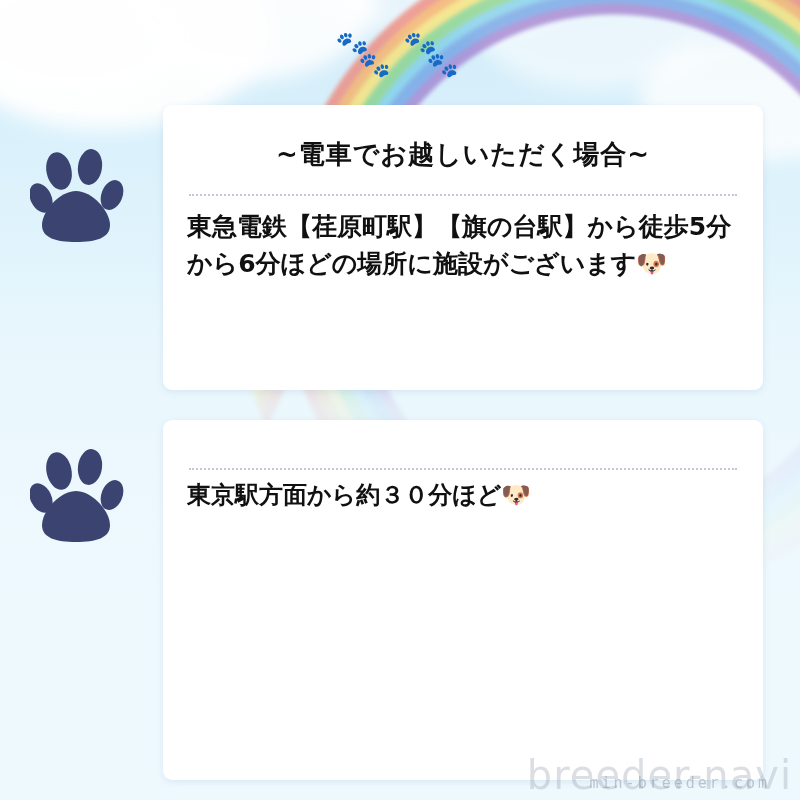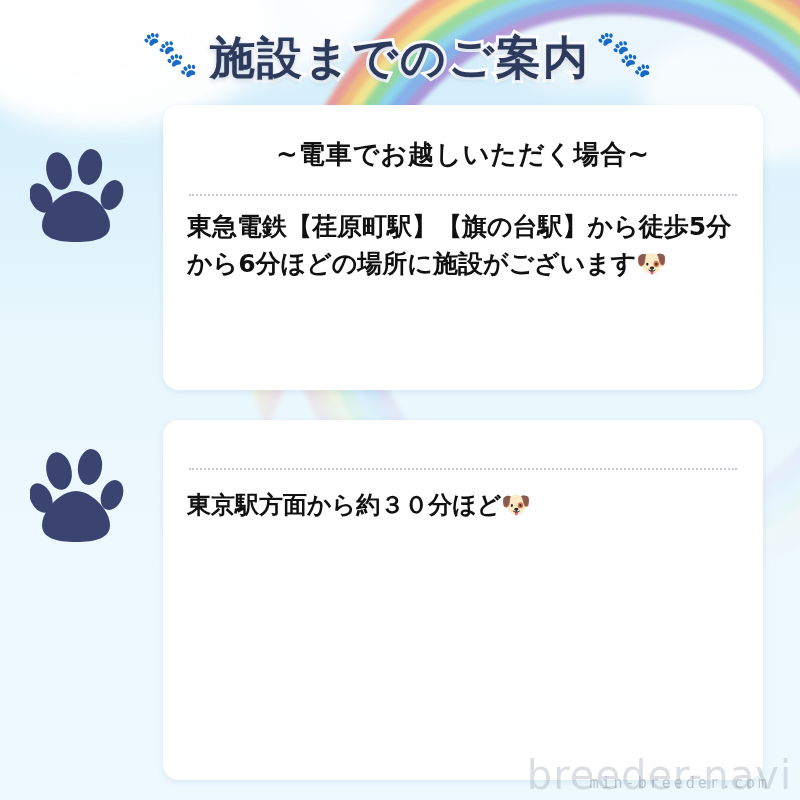--- a/index.html
+++ b/index.html
@@ -144,21 +144,21 @@
   .side-paw.train { left: 30px; top: 143px; }
   .side-paw.car   { left: 30px; top: 443px; }
   .side-paw svg { display: block; width: 100%; height: 100%; }
 
   
   .card {
     position: absolute;
     left: 163px;
     width: 600px;
     background: #ffffff;
-    border-radius: 16px;
+    border-radius: 9px;
     box-shadow: 0 2px 7px rgba(110,150,180,0.16);
     box-sizing: border-box;
     padding: 26px 24px 18px 24px;
   }
   .card.train { top: 105px; height: 285px; }
   .card.car   { top: 420px; height: 360px; }
 
   .card-heading {
     text-align: center;
     font-size: 26px;
@@ -179,21 +179,21 @@
     font-size: 25px;
     line-height: 1.46;
     font-weight: bold;
     color: #101010;
     letter-spacing: 0px;
     word-break: break-all;
   }
   .card.car .card-body {
     font-size: 24px;
     line-height: 1.44;
-    margin-top: 18px;
+    margin-top: 8px;
   }
 
   
   .wm-big {
     position: absolute;
     right: 8px;
     bottom: 2px;
     font-size: 40px;
     letter-spacing: 1px;
     color: rgba(150,162,175,0.34);
@@ -230,21 +230,20 @@
   </div>
 
   <div class="rainbow"></div>
   <div class="rainbow-mask"></div>
 
   <div class="title-row">
     <span class="paws-deco">
       <span class="pw a">🐾</span>
       <span class="pw b">🐾</span>
     </span>
-    <span class="page-title">施設までのご案内</span>
     <span class="paws-deco">
       <span class="pw a">🐾</span>
       <span class="pw b">🐾</span>
     </span>
   </div>
 
   <div class="side-paw train">
     <svg viewBox="0 0 96 104" xmlns="http://www.w3.org/2000/svg">
       <ellipse cx="29" cy="28" rx="12.5" ry="19" fill="#3b4470" transform="rotate(-12 29 28)"></ellipse>
       <ellipse cx="60" cy="24" rx="12" ry="18" fill="#3b4470" transform="rotate(8 60 24)"></ellipse>

